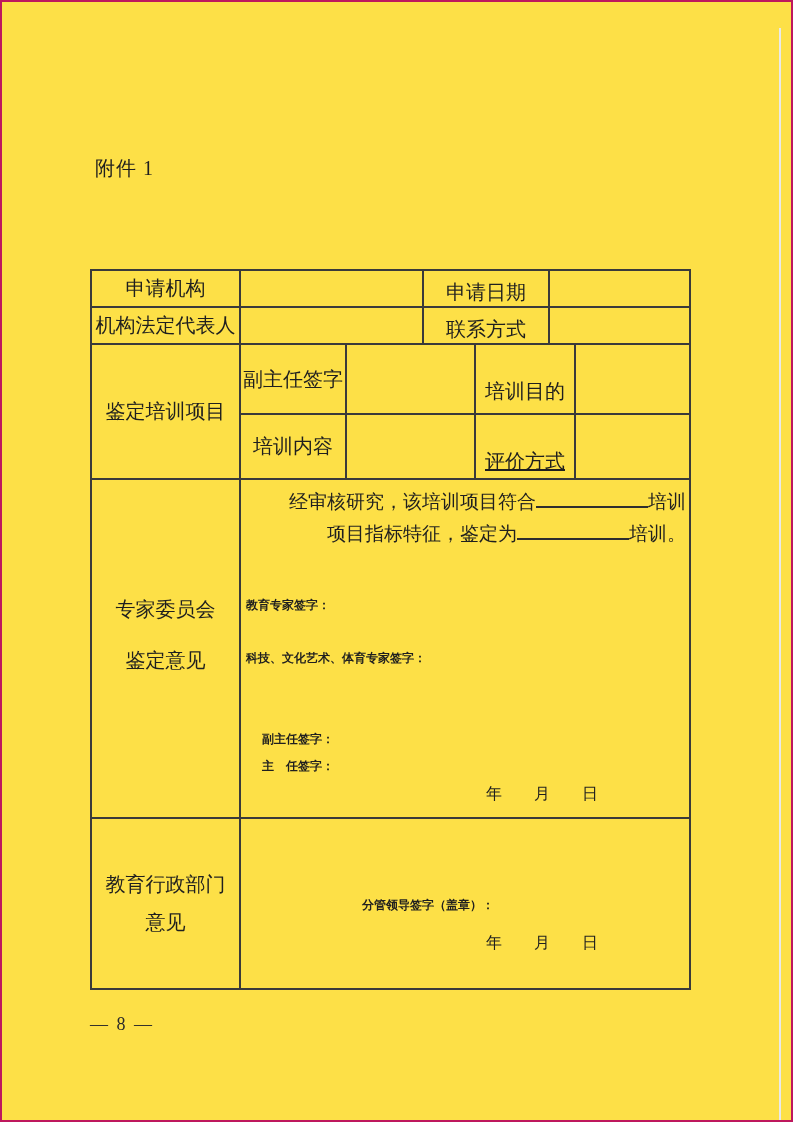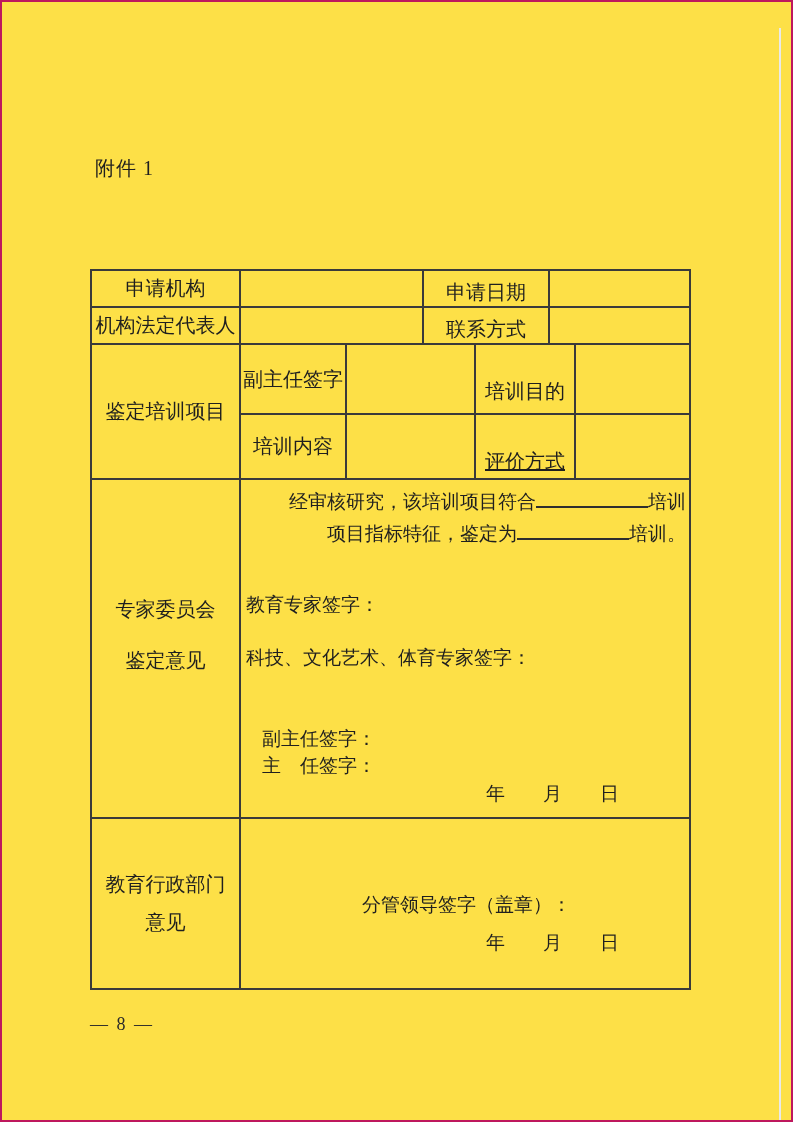--- a/index.html
+++ b/index.html
@@ -63,29 +63,29 @@
   }
   .pl1 { text-indent:38px; white-space:nowrap; }
   .pl2 { white-space:nowrap; }
   .blank {
     display:inline-block; width:112px; height:20px;
     border-bottom:2px solid #2e2e2e;
     vertical-align:baseline;
   }
   .sign {
     position:absolute; left:5px;
-    font-size:19px; line-height:26px; white-space:nowrap;
+    font-size:12px; line-height:26px; white-space:nowrap;font-weight:bold;
   }
   .sign.indent { left:21px; }
   .sign-edu     { top:111px; }
   .sign-other   { top:164px; }
   .sign-deputy  { top:245px; }
   .sign-director{ top:272px; }
   .date-line {
-    position:absolute; font-size:19px; line-height:26px; white-space:nowrap;
+    position:absolute; font-size:16px; line-height:26px; white-space:nowrap;
   }
   .date-expert { top:300px; left:245px; }
   .date-admin  { top:110px; left:245px; }
   .sign-leader { top:72px;  left:121px; }
   .page-number {
     position:absolute; left:88px; top:1012px;
     font-size:18px; letter-spacing:2px; color:#2a2a2a;
   }
 </style>
 </head>

